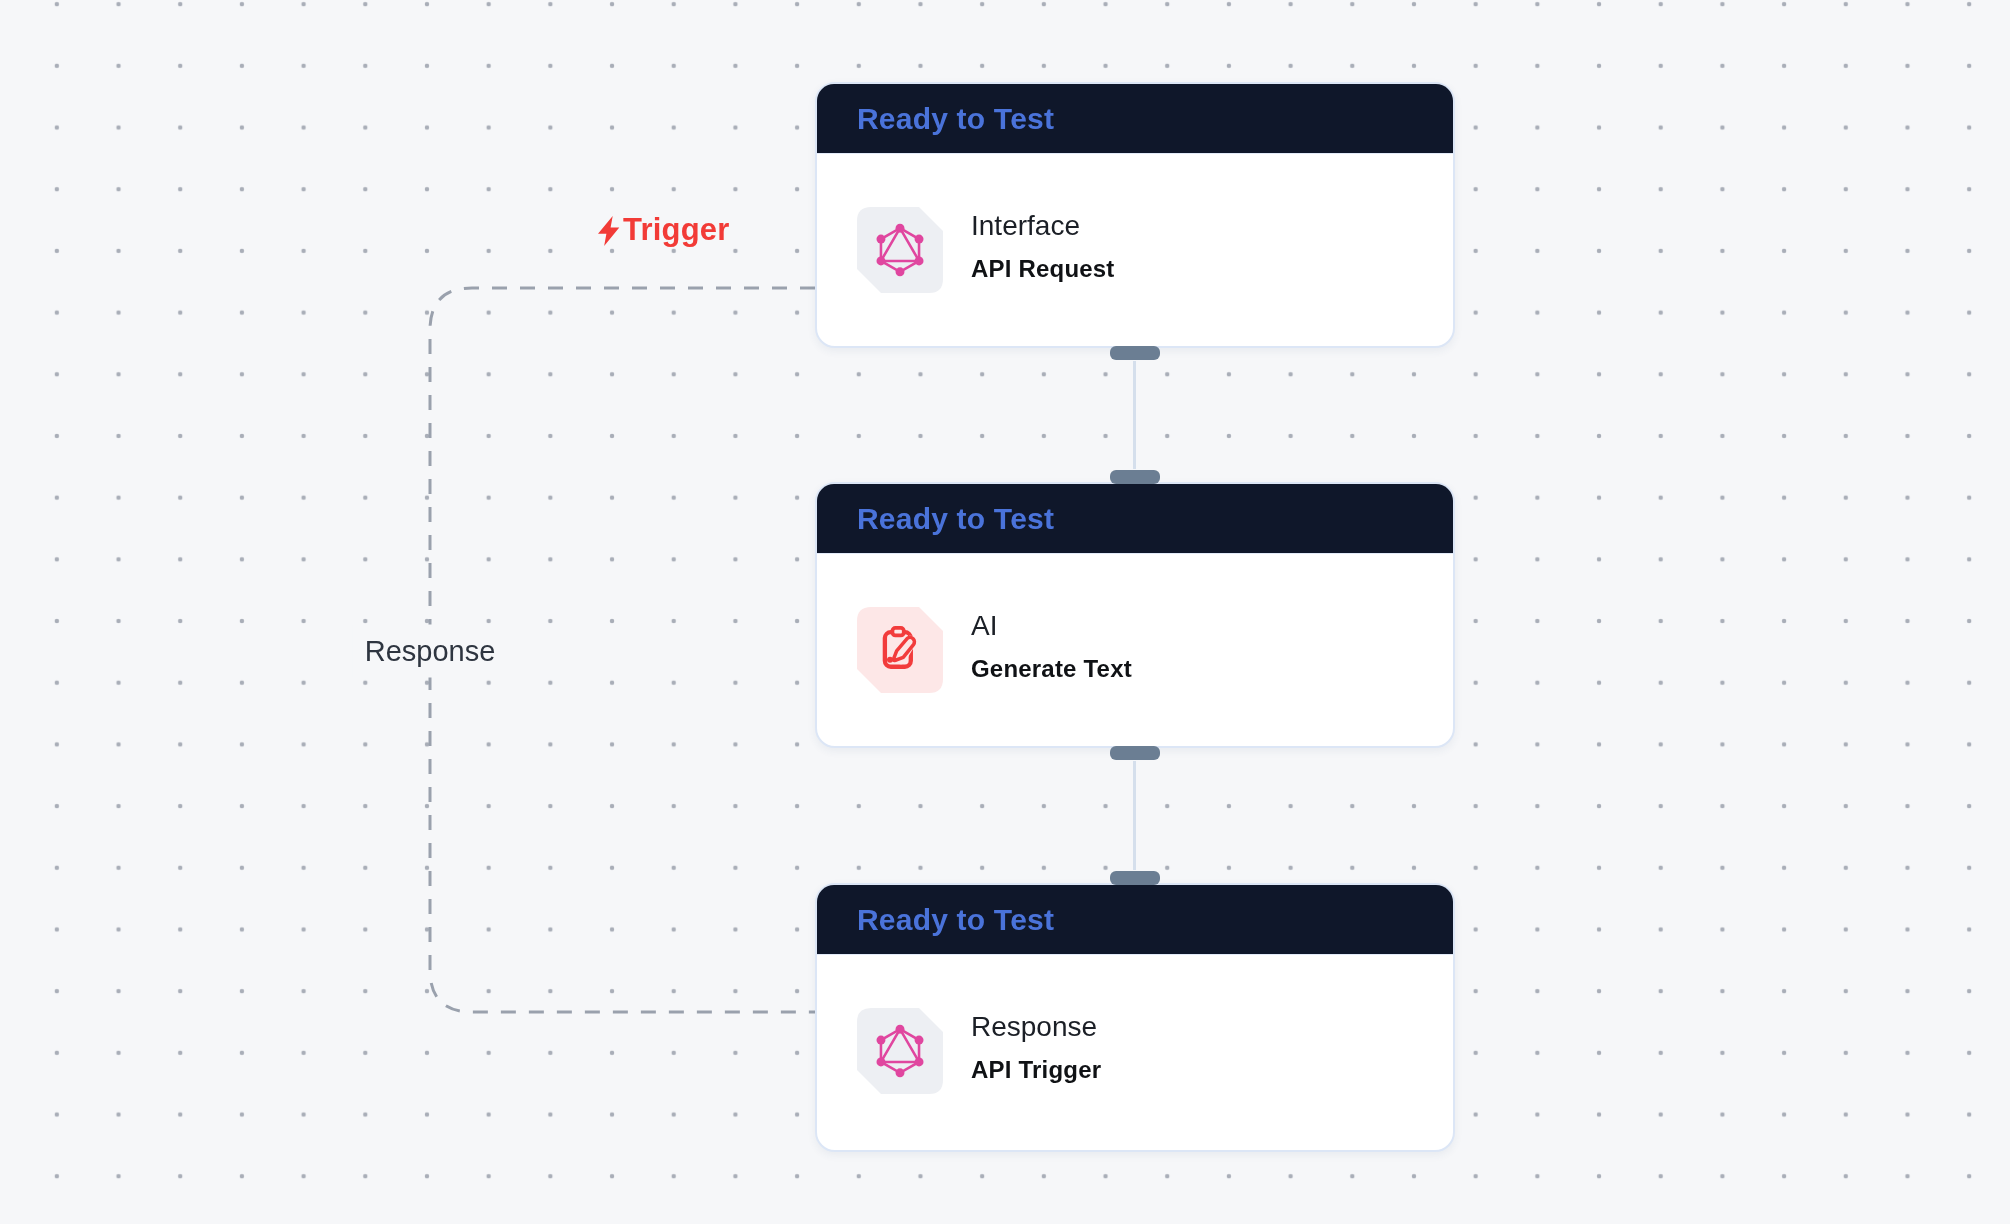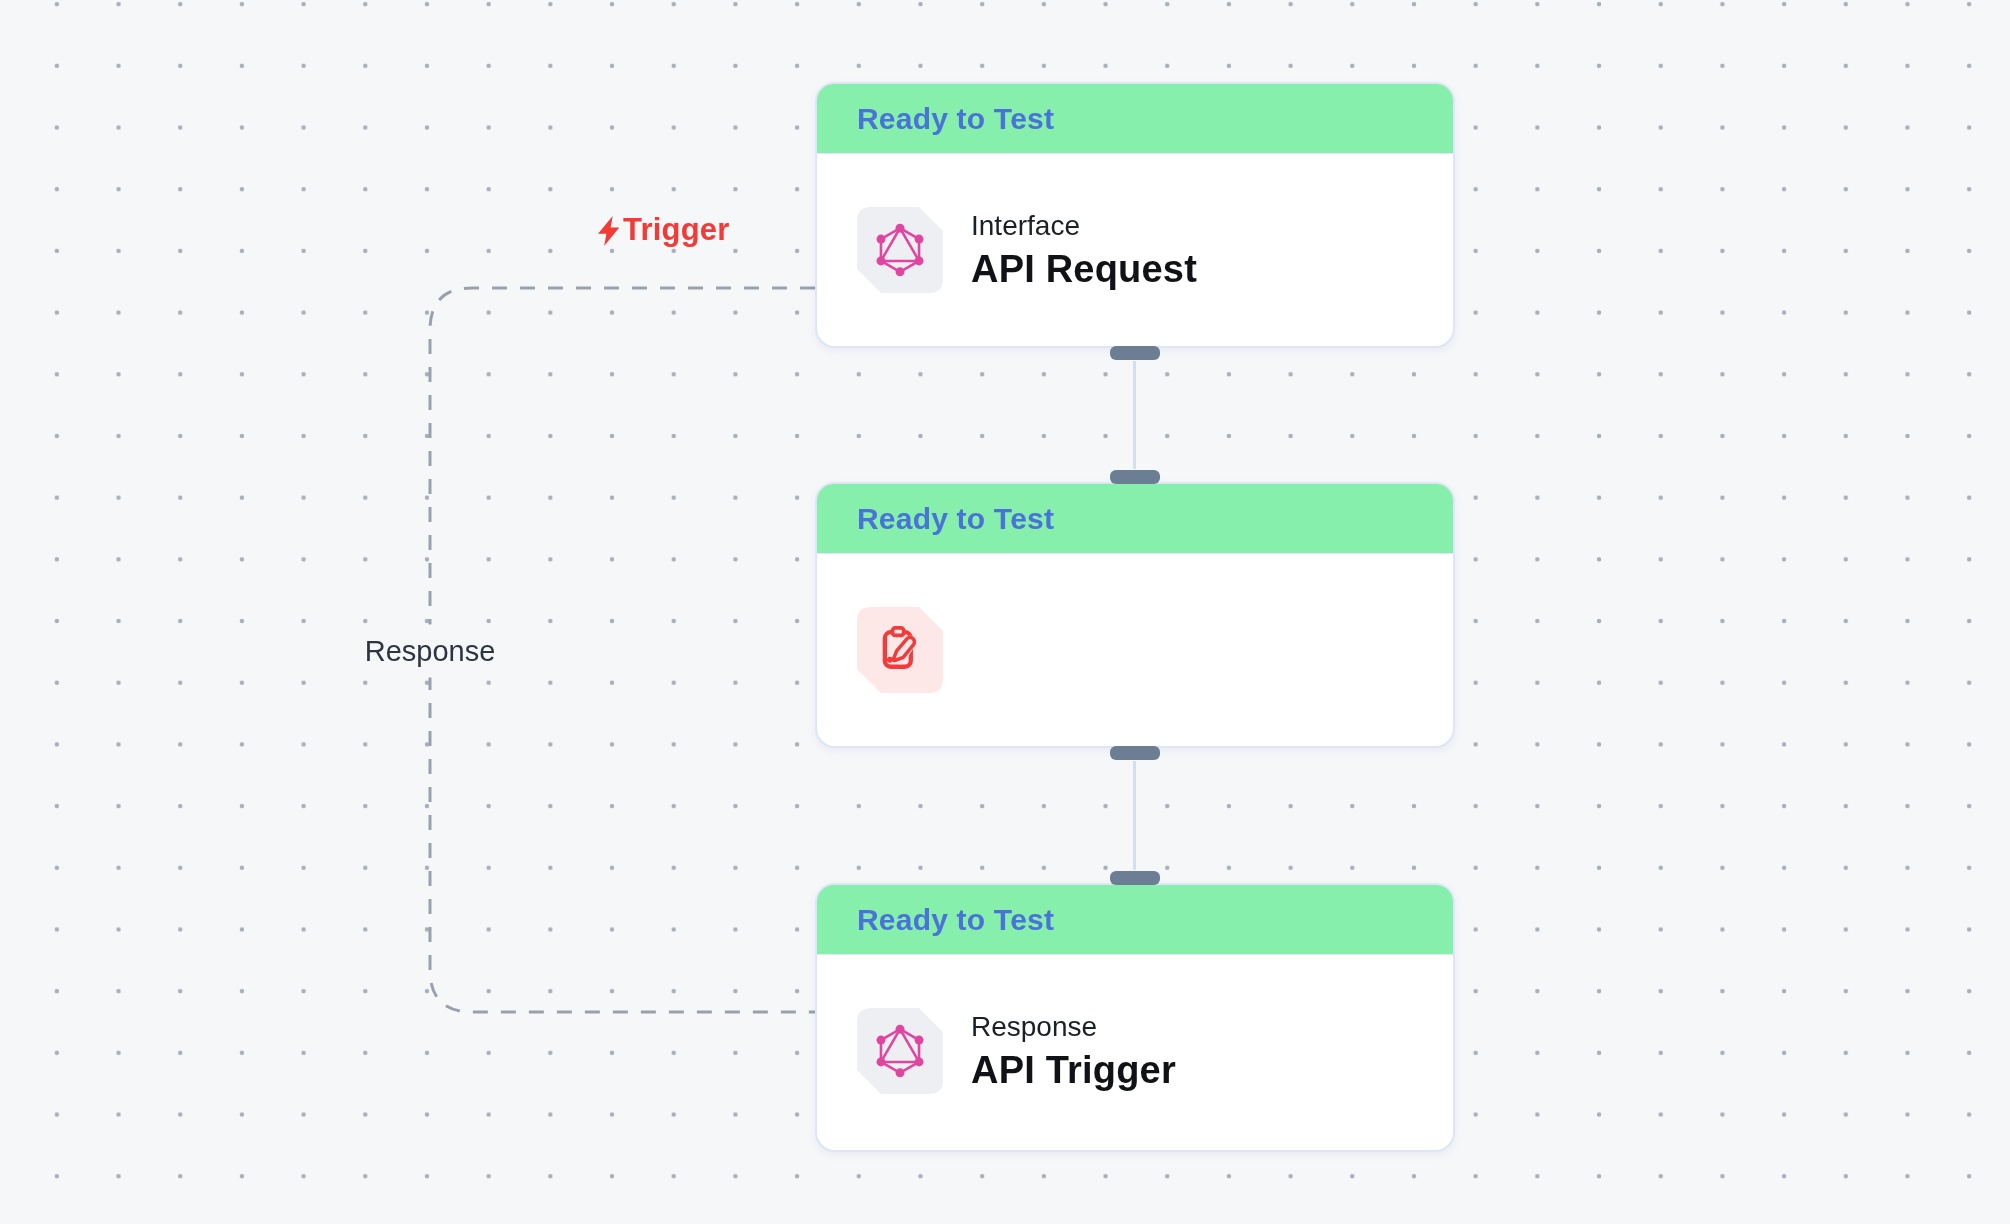--- a/index.html
+++ b/index.html
@@ -68,21 +68,21 @@
     border-radius: 20px;
     box-shadow: 0 3px 8px rgba(40, 70, 120, 0.07);
     box-sizing: border-box;
   }
   #node-api-request  { top: 82px; }
   #node-generate-text{ top: 482px; }
   #node-api-response { top: 883px; height: 269px; }
 
   .node-header {
     height: 70px;
-    background: #86efac;
+    background: #0f172a;
     border-radius: 17px 17px 0 0;
     display: flex;
     align-items: center;
     padding-left: 40px;
     border-bottom: 1px solid #e2eaf8;
     box-sizing: border-box;
   }
   .node-status {
     color: #4a73da;
     font-size: 30px;
@@ -109,21 +109,21 @@
     left: 50%; top: 50%;
     transform: translate(-50%, -50%);
   }
   .node-text { display: flex; flex-direction: column; gap: 5px; }
   .node-category {
     font-size: 28px;
     color: #1b1f26;
     line-height: 33px;
   }
   .node-title {
-    font-size: 38px;
+    font-size: 24px;
     font-weight: 700;
     color: #101215;
     line-height: 44px;
     letter-spacing: 0.2px;
   }
 
   
   .handle {
     position: absolute;
     left: 50%;
@@ -199,20 +199,24 @@
           <path d="M 14 0 H 62 L 86 24 V 72 Q 86 86 72 86 H 24 L 0 62 V 14 Q 0 0 14 0 Z" fill="#fde7e7"></path>
         </svg>
         <svg class="tile-glyph" width="54" height="54" viewBox="0 0 100 100">
           <rect x="22" y="17" width="48" height="64" rx="11" fill="none" stroke="#f23c3c" stroke-width="8"></rect>
           <rect x="36" y="9" width="21" height="14" rx="5.5" fill="#fde7e7" stroke="#f23c3c" stroke-width="7"></rect>
           <path d="M 70 34 L 51 66" stroke="#fde7e7" stroke-width="21" stroke-linecap="round" fill="none"></path>
           <path d="M 63.5 28.5 a 8.2 8.2 0 0 1 11.5 11.5 L 56 63.5 l -14.5 5.5 q -4.8 1.6 -3.2 -3.2 L 43.8 51.5 Z" fill="#fde7e7" stroke="#f23c3c" stroke-width="6.5" stroke-linejoin="round"></path>
           <circle cx="31.5" cy="68" r="5.6" fill="#f23c3c"></circle>
         </svg>
       </div>
+      <div class="node-text">
+        <span class="node-category">AI</span>
+        <span class="node-title">Generate Text</span>
+      </div>
     </div>
     <div class="handle in"></div>
     <div class="handle out"></div>
   </div>
 
   <div id="node-api-response" class="node">
     <div class="node-header">
       <span class="node-status">Ready to Test</span>
     </div>
     <div class="node-body">

